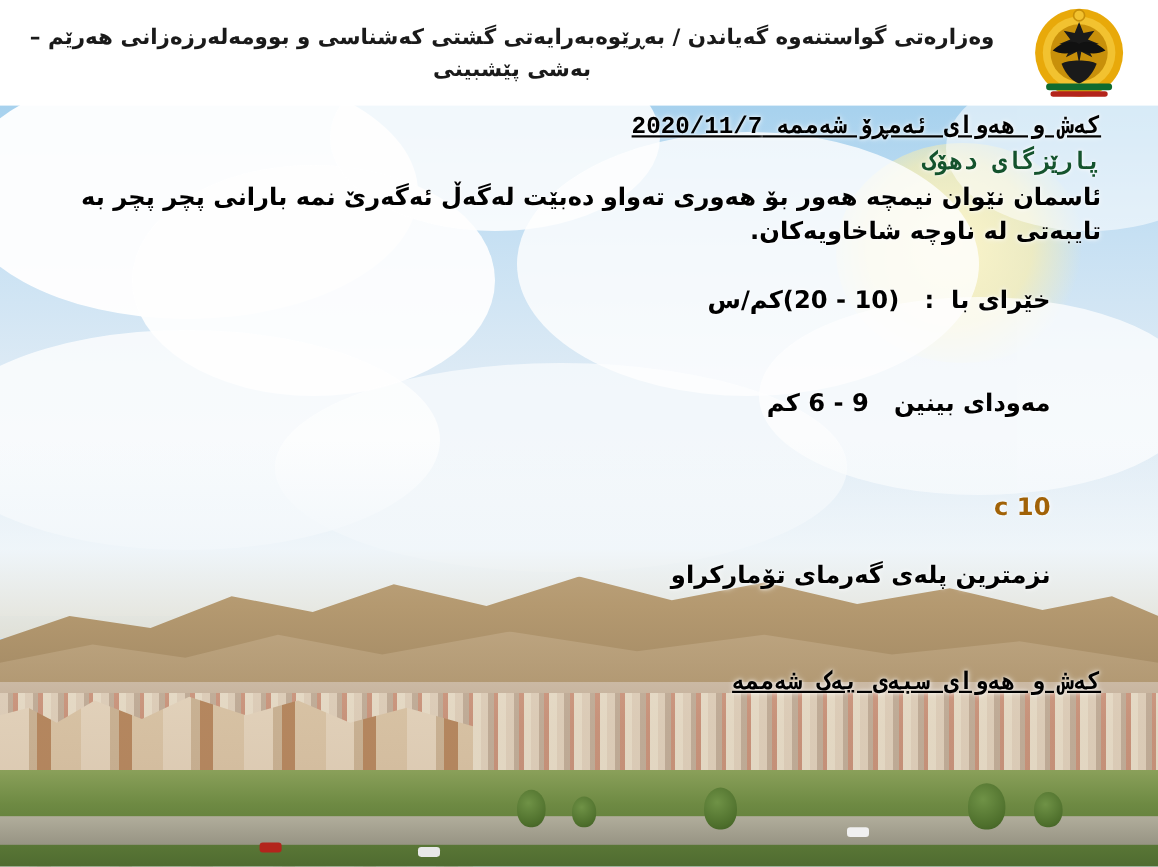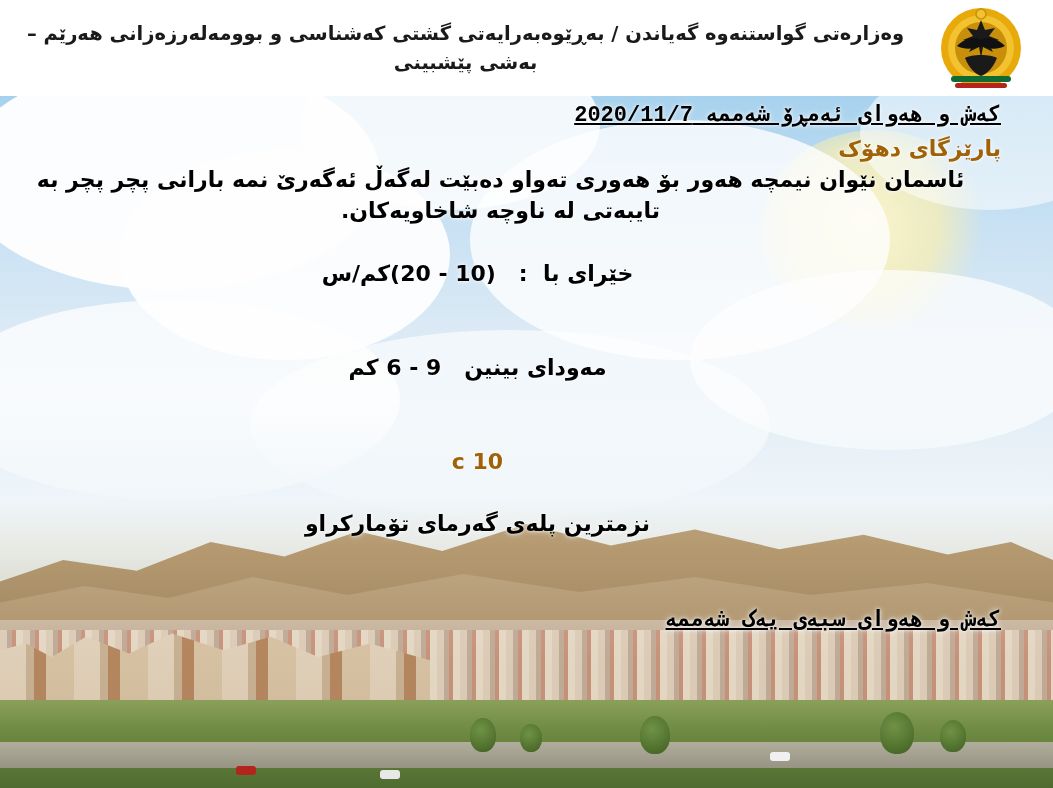--- a/index.html
+++ b/index.html
@@ -174,30 +174,29 @@
     line-height: 1.42;
     margin: 0;
     text-shadow: 0 0 3px rgba(255,255,255,0.85), 0 0 6px rgba(255,255,255,0.7);
   }
   .date-title {
     text-decoration: underline;
     margin-bottom: 2px;
     font-family: Liberation Mono, monospace;
   }
   .city-title {
-    color: #a16207;
+    color: #14532d;
     margin-bottom: 1px;
+    font-family: Liberation Mono, monospace;
   }
   .paragraph {
     line-height: 1.4;
-    text-align: center;
   }
   .stat {
     white-space: pre-wrap;
-    text-align: center;
   }
   .val-blue { color: #a16207; }
   .val-red  { color: #d42a1f; }
   .spacer { height: 34px; }
 </style>
 </head>
 <body>
 
 <div class="poster">
 

